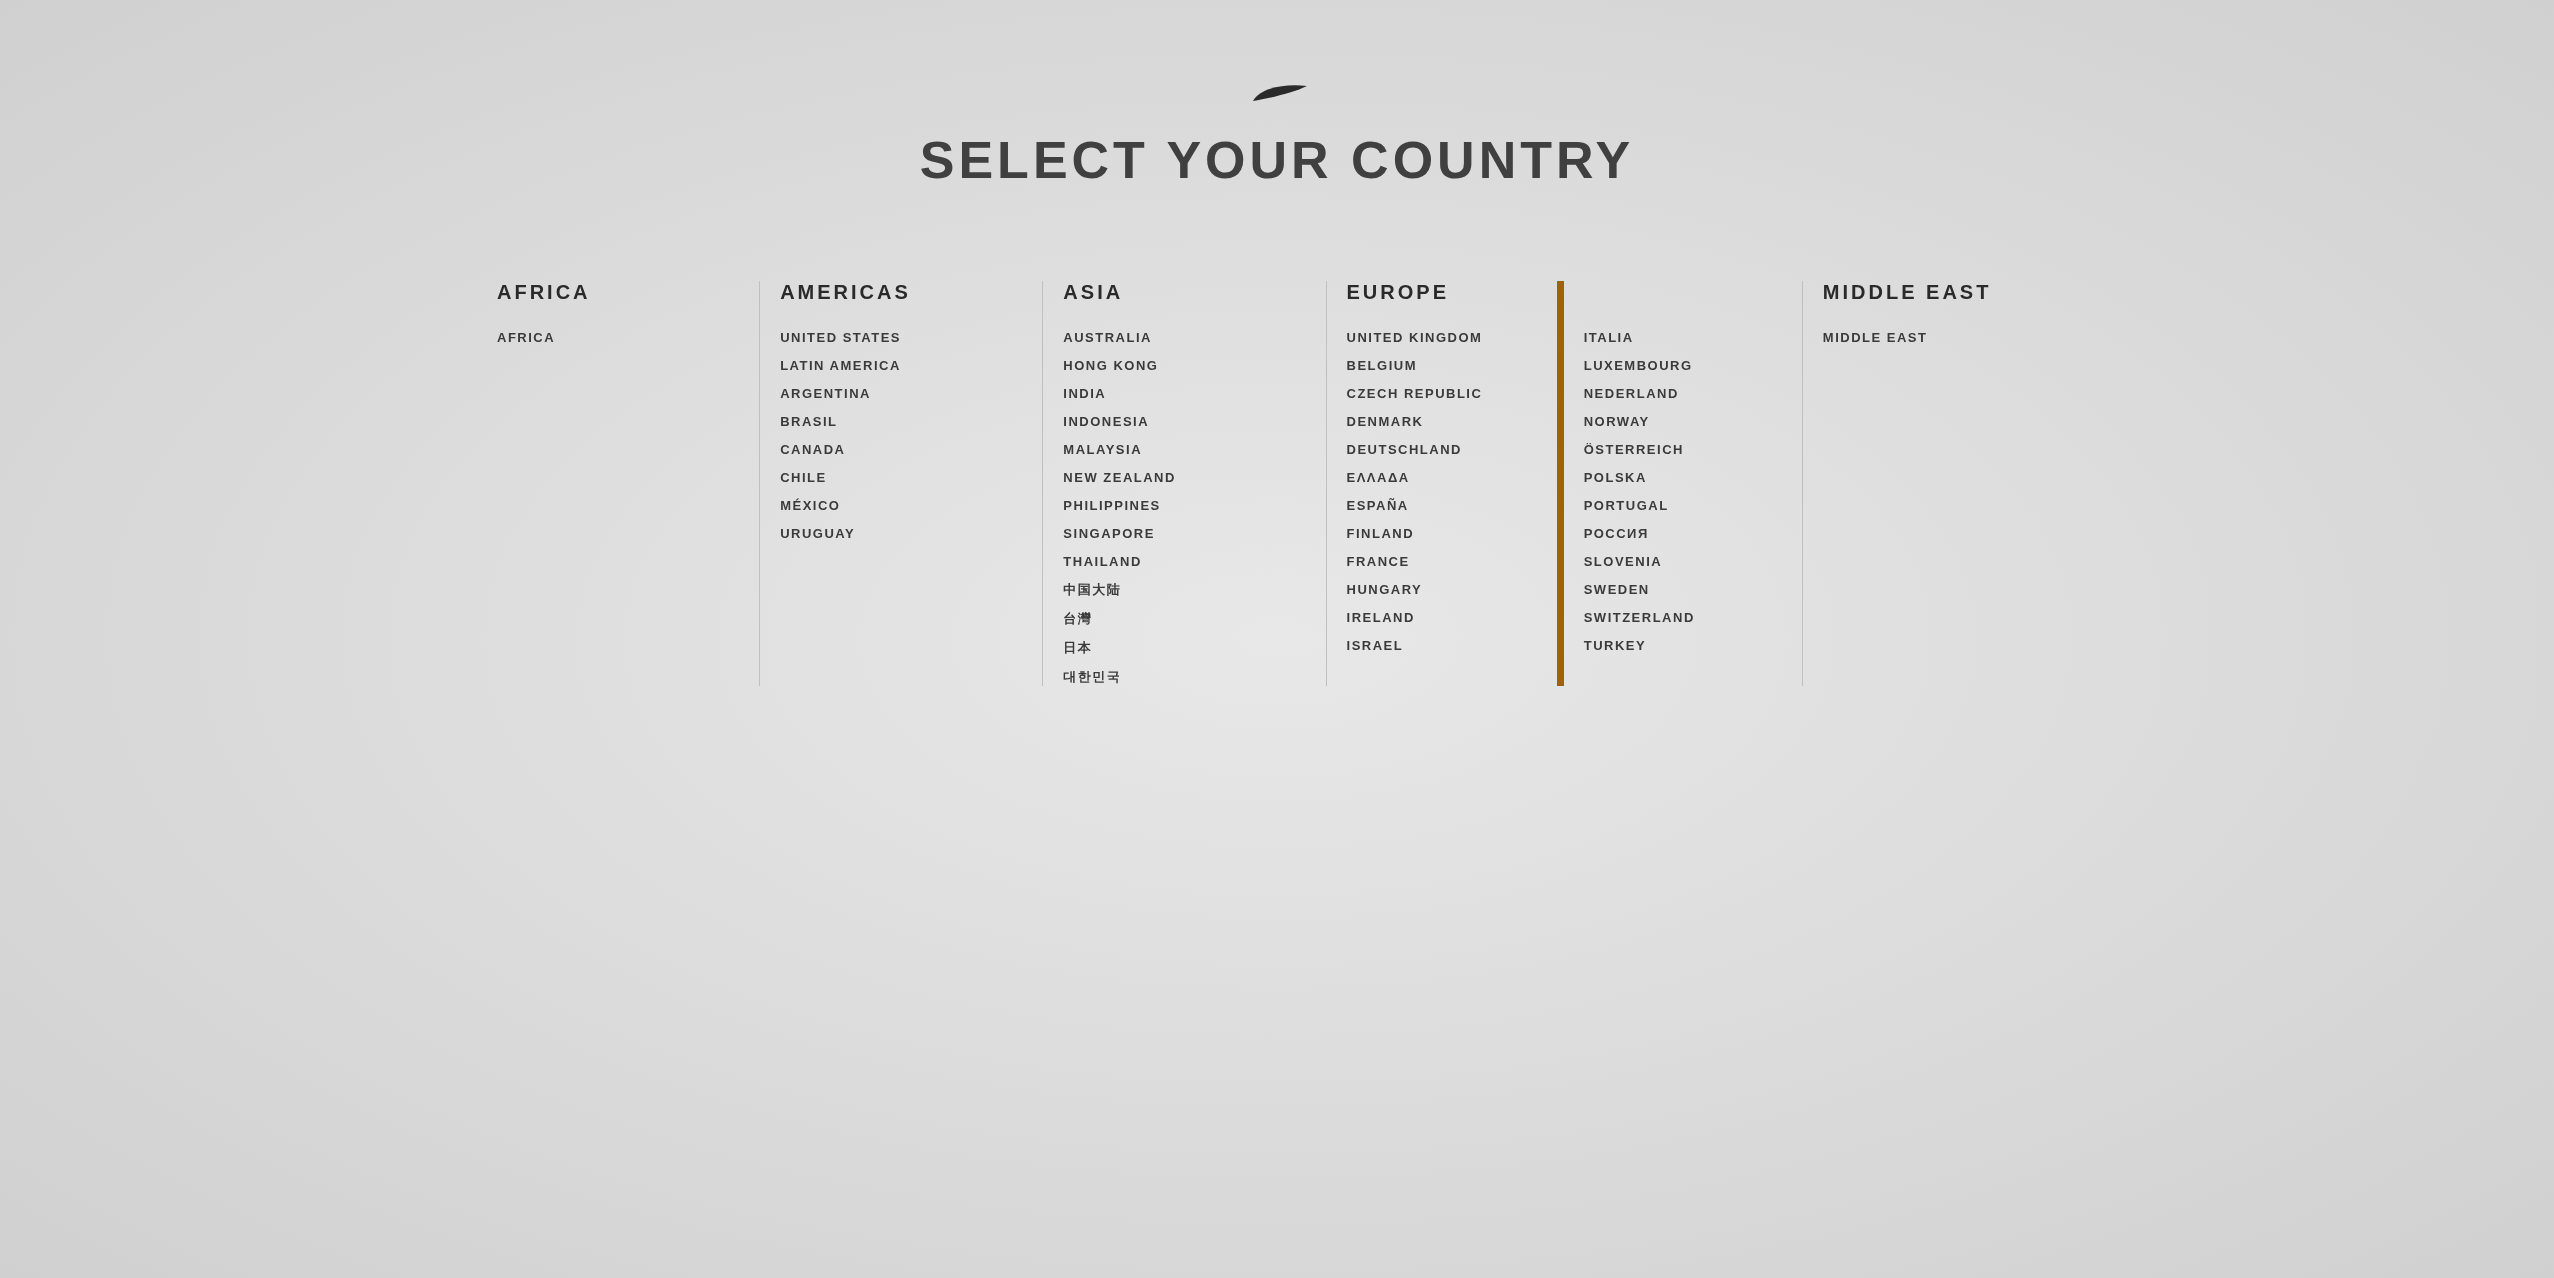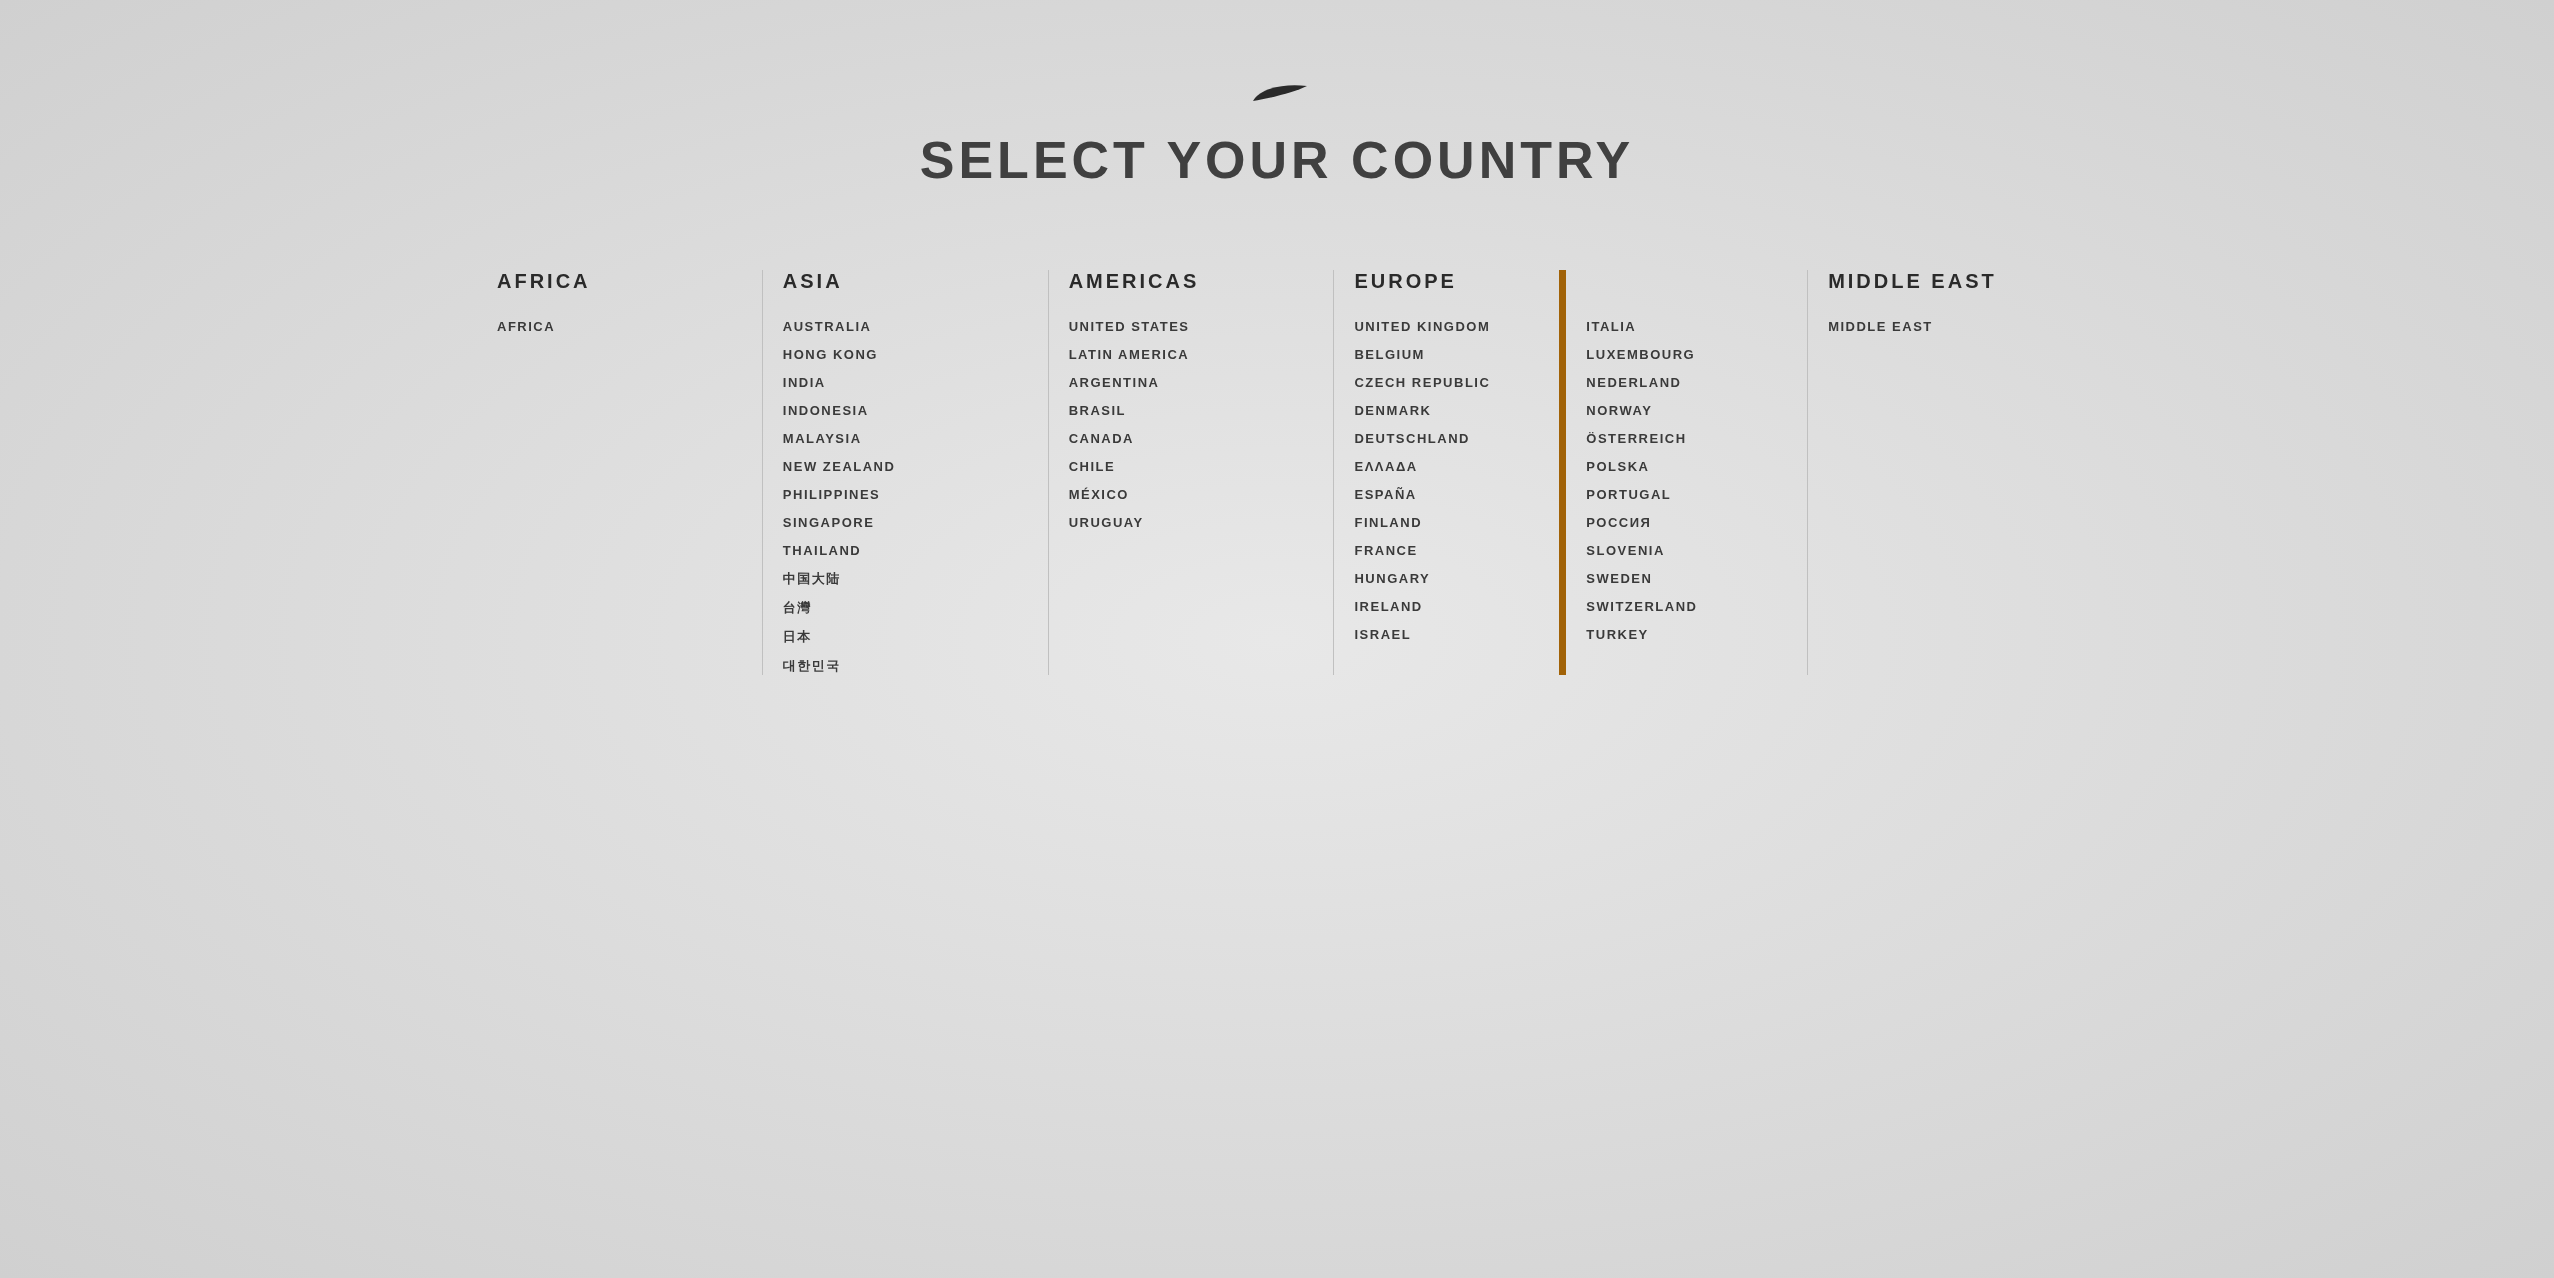--- a/index.html
+++ b/index.html
@@ -45,22 +45,22 @@
       letter-spacing: 4px;
       color: #404040;
       text-transform: uppercase;
       font-family: 'Arial Black', 'Arial Narrow', Arial, sans-serif;
     }
 
     .countries-grid {
       display: flex;
       width: 100%;
       max-width: 1600px;
-      gap: 16px;
-      margin-top: 20px;
+      gap: 8px;
+      margin-top: 31px;
     }
 
     .region-column {
       flex: 1;
       padding: 0 20px;
       border-left: 1px solid #c0c0c0;
     }
 
     .region-column:first-child {
       border-left: none;
@@ -122,53 +122,53 @@
   </div>
 
   <div class="countries-grid">
 
     <div class="region-column">
       <div class="region-header">AFRICA</div>
       <ul class="country-list">
         <li class="country-item">
           <a href="#">AFRICA</a>
         </li>
+      </ul>
+    </div>
+
+    <div class="region-column">
+      <div class="region-header">AMERICAS</div>
+      <ul class="country-list">
+        <li class="country-item"><a href="#">UNITED STATES</a></li>
+        <li class="country-item"><a href="#">LATIN AMERICA</a></li>
+        <li class="country-item"><a href="#">ARGENTINA</a></li>
+        <li class="country-item"><a href="#">BRASIL</a></li>
+        <li class="country-item"><a href="#">CANADA</a></li>
+        <li class="country-item"><a href="#">CHILE</a></li>
+        <li class="country-item"><a href="#">MÉXICO</a></li>
+        <li class="country-item"><a href="#">URUGUAY</a></li>
       </ul>
     </div>
 
     <div class="region-column">
       <div class="region-header">ASIA</div>
       <ul class="country-list">
         <li class="country-item"><a href="#">AUSTRALIA</a></li>
         <li class="country-item"><a href="#">HONG KONG</a></li>
         <li class="country-item"><a href="#">INDIA</a></li>
         <li class="country-item"><a href="#">INDONESIA</a></li>
         <li class="country-item"><a href="#">MALAYSIA</a></li>
         <li class="country-item"><a href="#">NEW ZEALAND</a></li>
         <li class="country-item"><a href="#">PHILIPPINES</a></li>
         <li class="country-item"><a href="#">SINGAPORE</a></li>
         <li class="country-item"><a href="#">THAILAND</a></li>
         <li class="country-item"><a href="#">中国大陆</a></li>
         <li class="country-item"><a href="#">台灣</a></li>
         <li class="country-item"><a href="#">日本</a></li>
         <li class="country-item"><a href="#">대한민국</a></li>
-      </ul>
-    </div>
-
-    <div class="region-column">
-      <div class="region-header">AMERICAS</div>
-      <ul class="country-list">
-        <li class="country-item"><a href="#">UNITED STATES</a></li>
-        <li class="country-item"><a href="#">LATIN AMERICA</a></li>
-        <li class="country-item"><a href="#">ARGENTINA</a></li>
-        <li class="country-item"><a href="#">BRASIL</a></li>
-        <li class="country-item"><a href="#">CANADA</a></li>
-        <li class="country-item"><a href="#">CHILE</a></li>
-        <li class="country-item"><a href="#">MÉXICO</a></li>
-        <li class="country-item"><a href="#">URUGUAY</a></li>
       </ul>
     </div>
 
     <div class="europe-column">
       <div class="europe-sub">
         <div class="region-header">EUROPE</div>
         <ul class="country-list">
           <li class="country-item"><a href="#">UNITED KINGDOM</a></li>
           <li class="country-item"><a href="#">BELGIUM</a></li>
           <li class="country-item"><a href="#">CZECH REPUBLIC</a></li>

